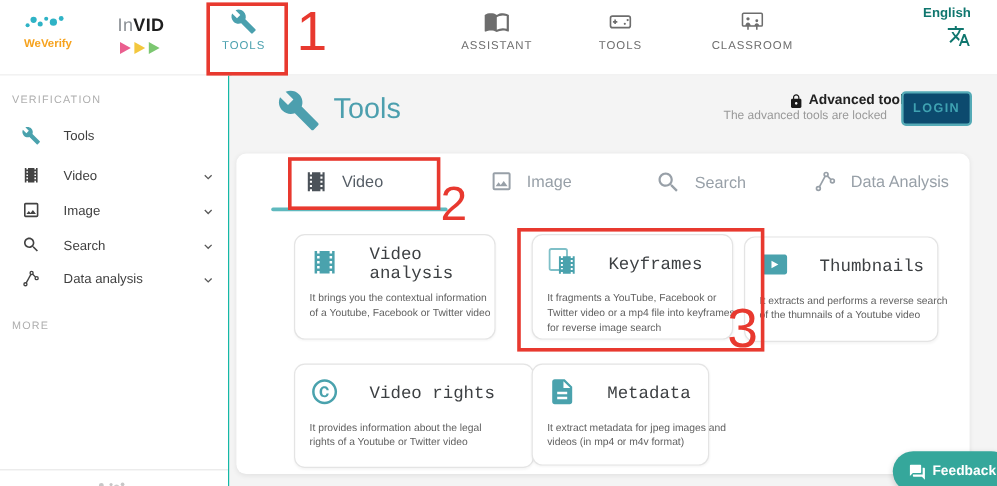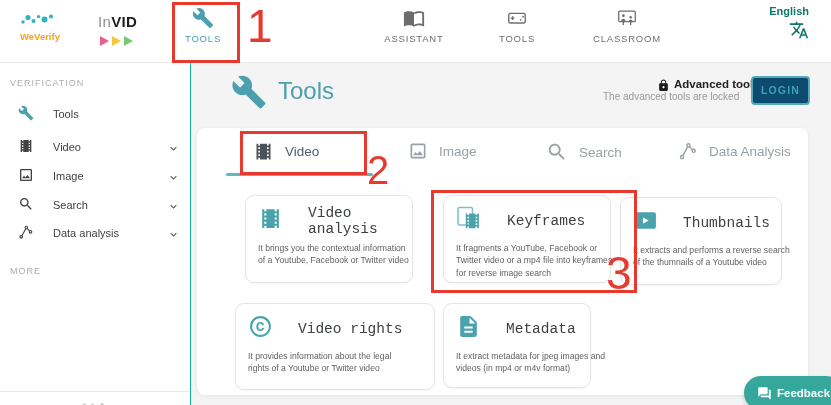--- a/index.html
+++ b/index.html
@@ -302,21 +302,21 @@
     </div>
     <div class="card-desc">
       <span>It extracts and performs a reverse search</span>
         <span>of the thumnails of a Youtube video</span>
     </div>
   </div>
 
   <div class="ann-box" style="left:431px;top:190px;width:200px;height:97px;"></div>
   <div class="ann-num" style="left:606px;top:250px;font-size:46px;">3</div>
 
-  <div class="card" style="left:235px;top:303px;width:200px;height:87px;">
+  <div class="card" style="left:245px;top:303px;width:200px;height:87px;">
     <div class="card-head">
       <span class="teal-ic"><svg width="25" height="25" viewBox="0 0 24 24">
             <path fill="currentColor" d="M10.08 10.86c.05-.33.16-.62.3-.87s.34-.46.59-.62c.24-.15.54-.22.91-.23.23.01.44.05.63.13.2.09.38.21.52.36s.25.33.34.53.13.42.14.64h1.79c-.01-.47-.1-.9-.27-1.29s-.41-.73-.71-1.01-.66-.5-1.08-.66-.88-.23-1.39-.23c-.65 0-1.22.11-1.7.34s-.88.53-1.2.92-.56.84-.71 1.36S8 11.29 8 11.87v.27c0 .58.08 1.12.23 1.64s.39.97.71 1.35.72.69 1.2.91 1.05.34 1.7.34c.47 0 .91-.08 1.32-.23s.77-.36 1.08-.63.56-.58.74-.94.29-.74.3-1.15h-1.79c-.01.21-.06.4-.15.58s-.21.33-.36.46-.32.23-.52.3c-.19.07-.39.09-.6.1-.36-.01-.66-.08-.89-.23-.25-.16-.45-.37-.59-.62s-.25-.55-.3-.88-.08-.67-.08-1v-.27c0-.35.03-.68.08-1.01zM12 2C6.48 2 2 6.48 2 12s4.48 10 10 10 10-4.48 10-10S17.52 2 12 2zm0 18c-4.41 0-8-3.59-8-8s3.59-8 8-8 8 3.59 8 8-3.59 8-8 8z"></path>
           </svg></span>
       <span class="card-title">Video rights</span>
     </div>
     <div class="card-desc">
       <span>It provides information about the legal</span>
         <span>rights of a Youtube or Twitter video</span>
     </div>

